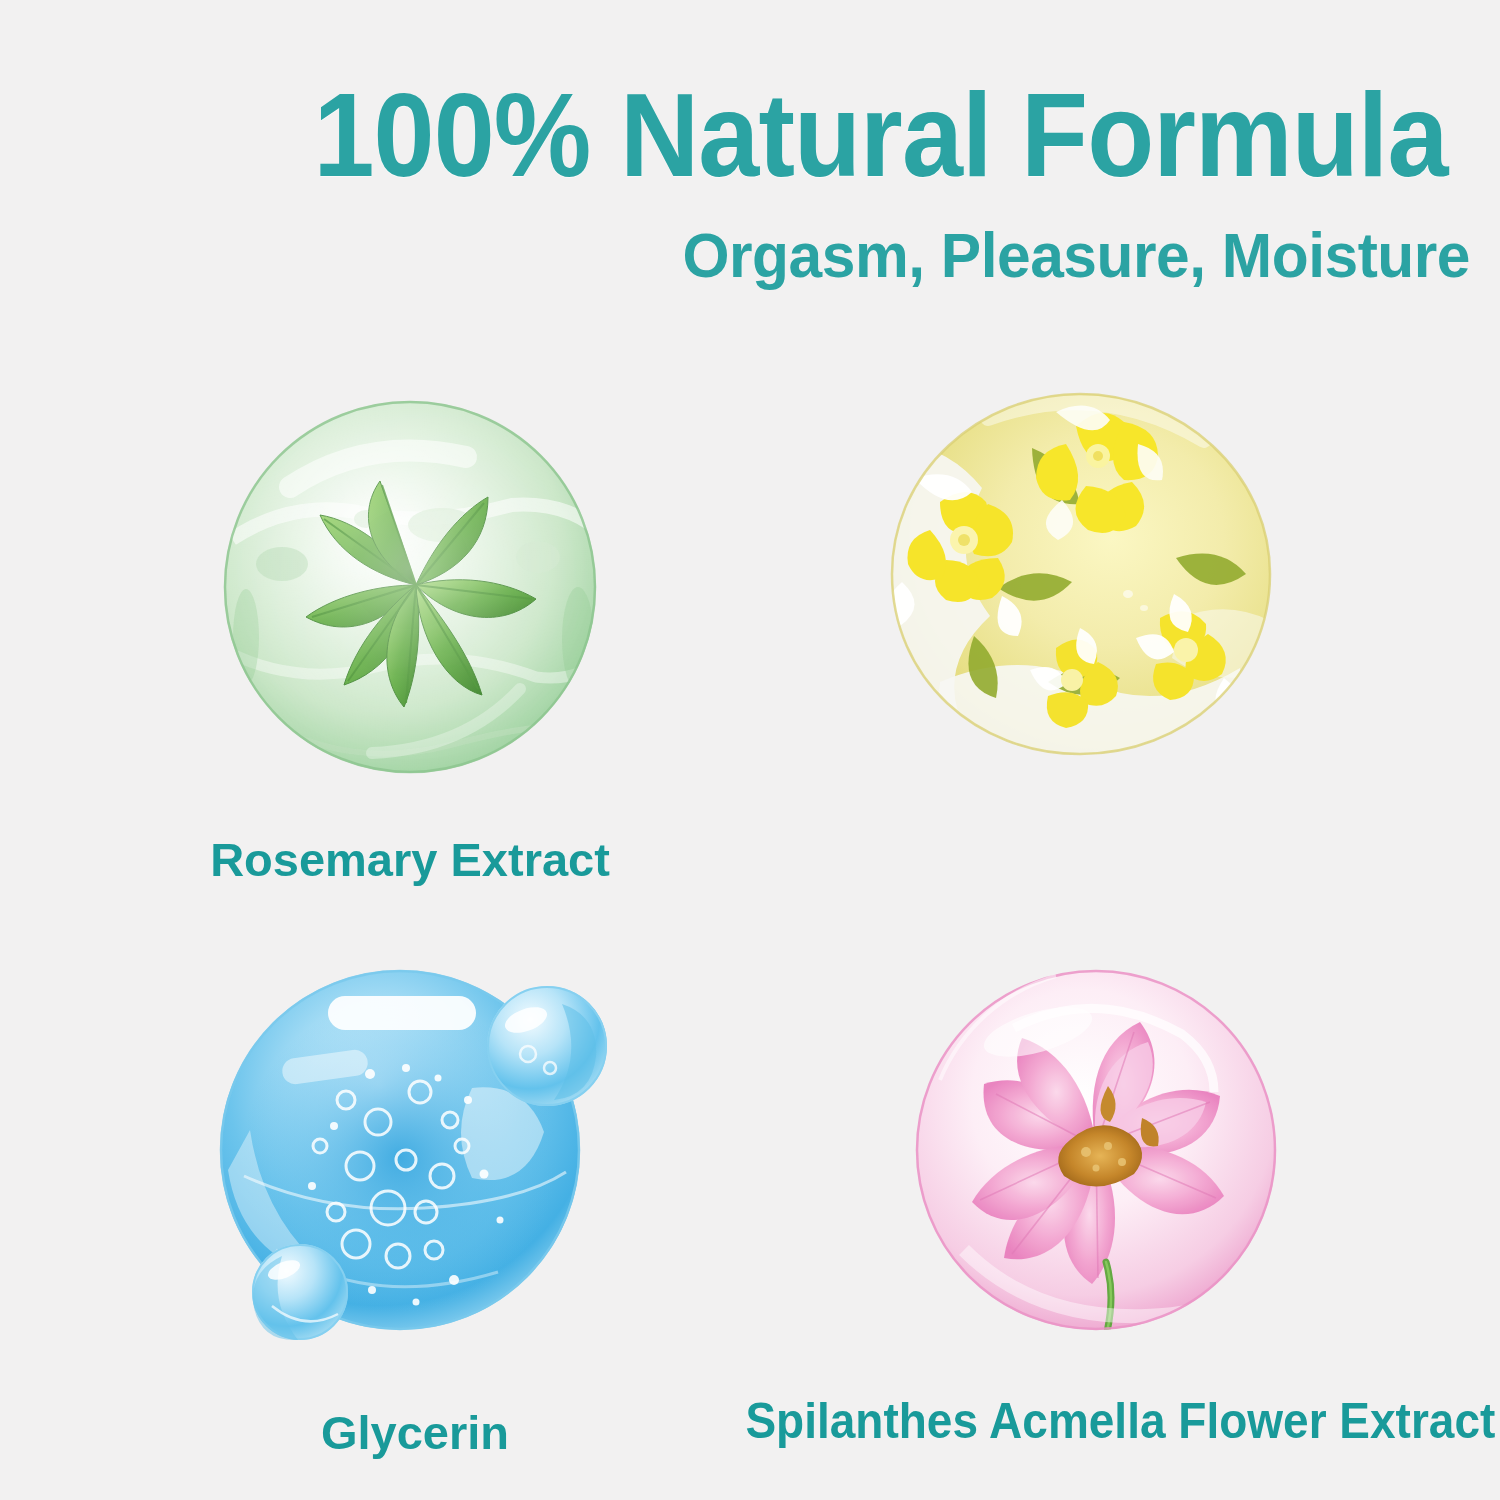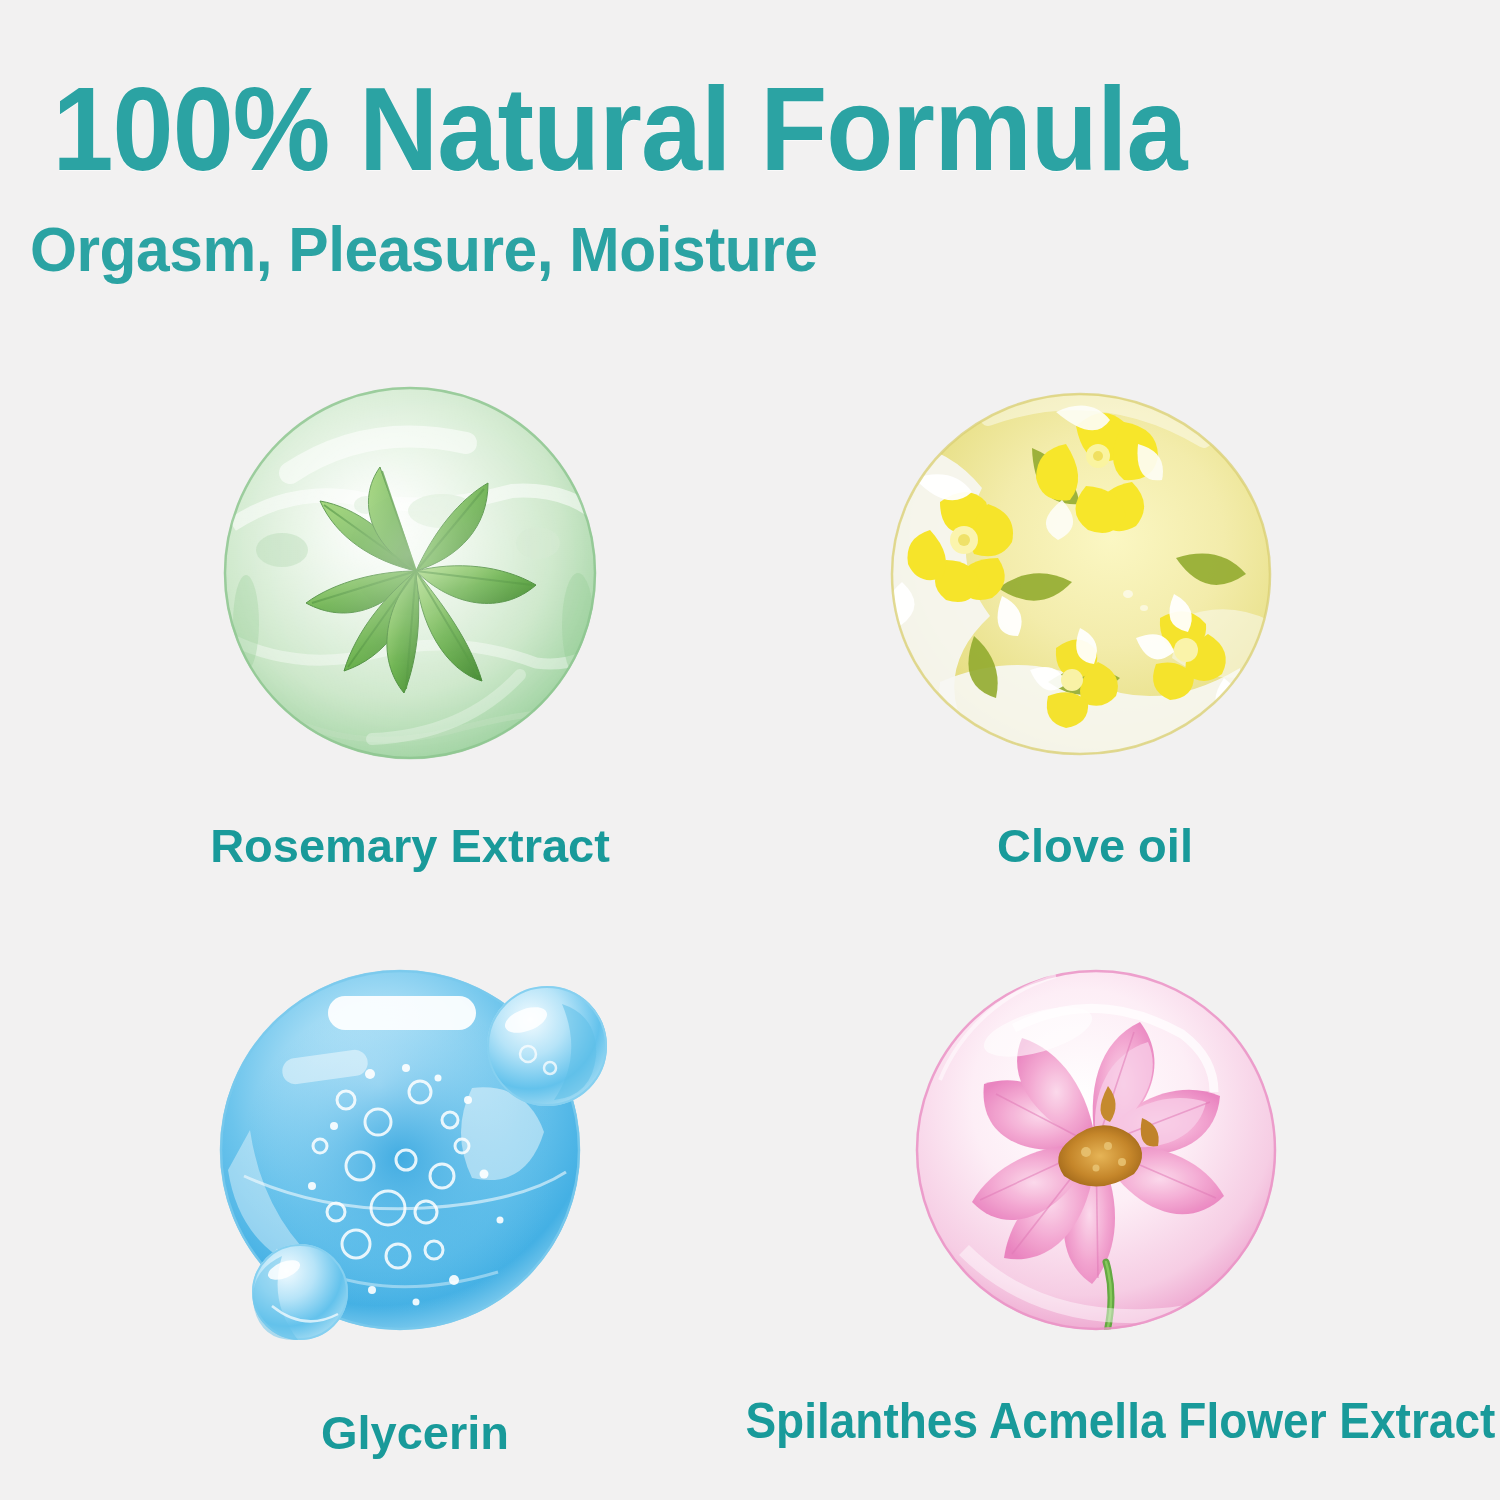--- a/index.html
+++ b/index.html
@@ -18,24 +18,24 @@
   #page {
     position: relative;
     width: 1500px;
     height: 1500px;
     background: #f2f1f1;
   }
 
   
   .heading-block {
     position: absolute;
-    top: 68px;
+    top: 74px;
     left: 0;
     width: 1500px;
-    text-align: left;
+    text-align: right;
   }
   .main-title {
     font-size: 118px;
     font-weight: bold;
     color: #2ba3a3;
     letter-spacing: -1px;
     line-height: 1.04;
     transform: scaleX(0.93);
     transform-origin: center top;
     white-space: nowrap;
@@ -64,21 +64,21 @@
   .caption {
     position: absolute;
     width: 100%;
     text-align: center;
     color: #199a9a;
     font-weight: bold;
     white-space: nowrap;
   }
 
   
-  #cell-rosemary      { left: 180px;  top: 370px;  width: 460px; height: 530px; }
+  #cell-rosemary      { left: 180px;  top: 384px;  width: 460px; height: 530px; }
   #cell-rosemary .art { left: 40px;   top: 5px; }
   #cell-rosemary .caption { top: 448px; font-size: 47px; letter-spacing: 0px; }
 
   
   #cell-clove         { left: 860px;  top: 370px;  width: 460px; height: 530px; }
   #cell-clove .art    { left: 20px;   top: 12px; }
   #cell-clove .caption{ top: 448px; font-size: 47px; left: 45px; width: 380px;}
 
   
   #cell-glycerin      { left: 180px;  top: 950px;  width: 470px; height: 530px; }
@@ -274,21 +274,20 @@
 
         <path d="M108 36 q112 -40 216 22" fill="none" stroke="#ffffff" stroke-width="16" stroke-linecap="round" opacity="0.45"></path>
         <ellipse cx="248" cy="212" rx="5" ry="4" fill="#ffffff" opacity="0.6"></ellipse>
         <ellipse cx="264" cy="226" rx="4" ry="3" fill="#ffffff" opacity="0.55"></ellipse>
       </g>
 
       <path d="M200 12 C 300 12 390 90 390 192 C 390 296 304 372 200 372
                C 96 372 12 296 12 192 C 12 90 100 12 200 12 Z" fill="none" stroke="#d9cf72" stroke-width="2.5" opacity="0.75"></path>
     </svg>
 
-    <div class="caption">Clove oil</div>
   </div>
 
   <div class="cell" id="cell-spilanthes">
     <svg class="art" width="380" height="400" viewBox="0 0 380 400">
       <defs>
         <radialGradient id="pinkSphere" cx="46%" cy="36%" r="68%">
           <stop offset="0%" stop-color="#ffffff"></stop>
           <stop offset="45%" stop-color="#fdeef6"></stop>
           <stop offset="80%" stop-color="#f6cde4"></stop>
           <stop offset="100%" stop-color="#ec9ecb"></stop>

